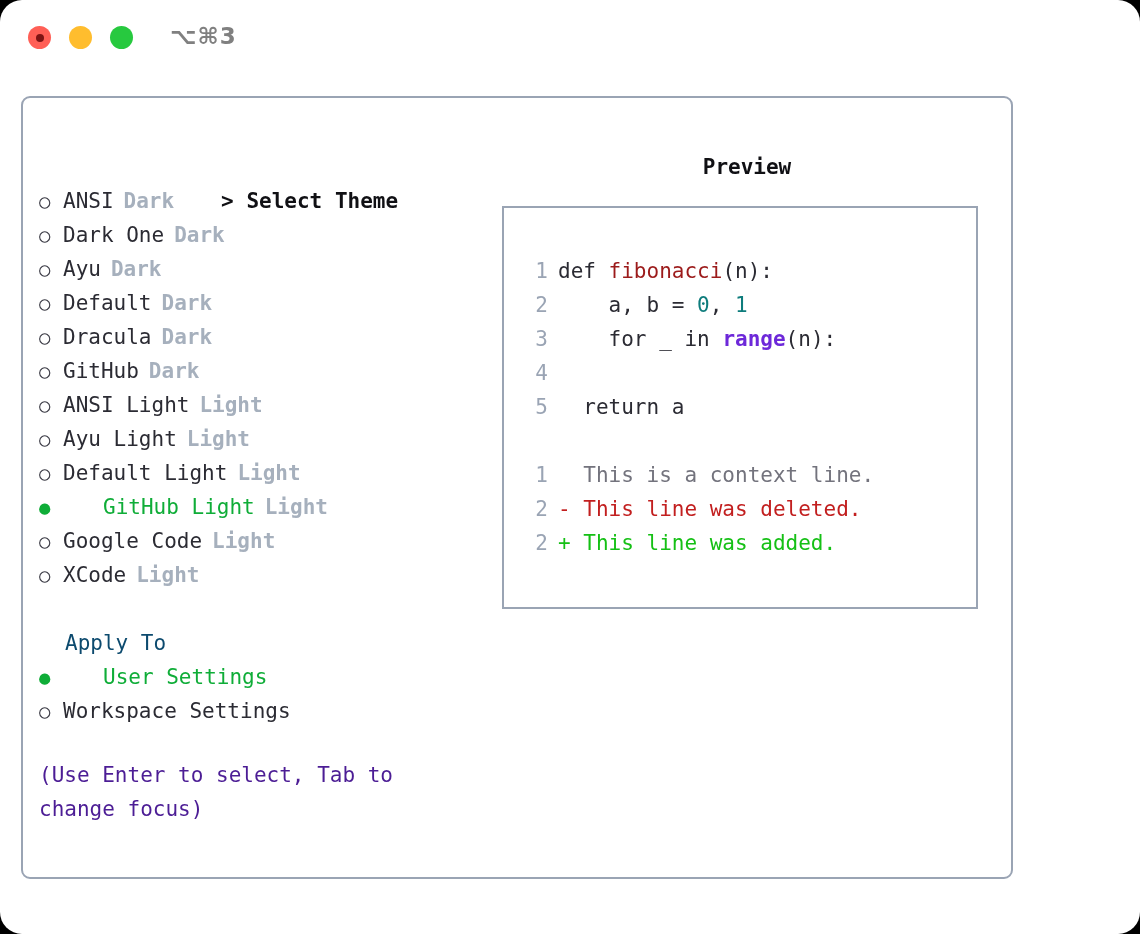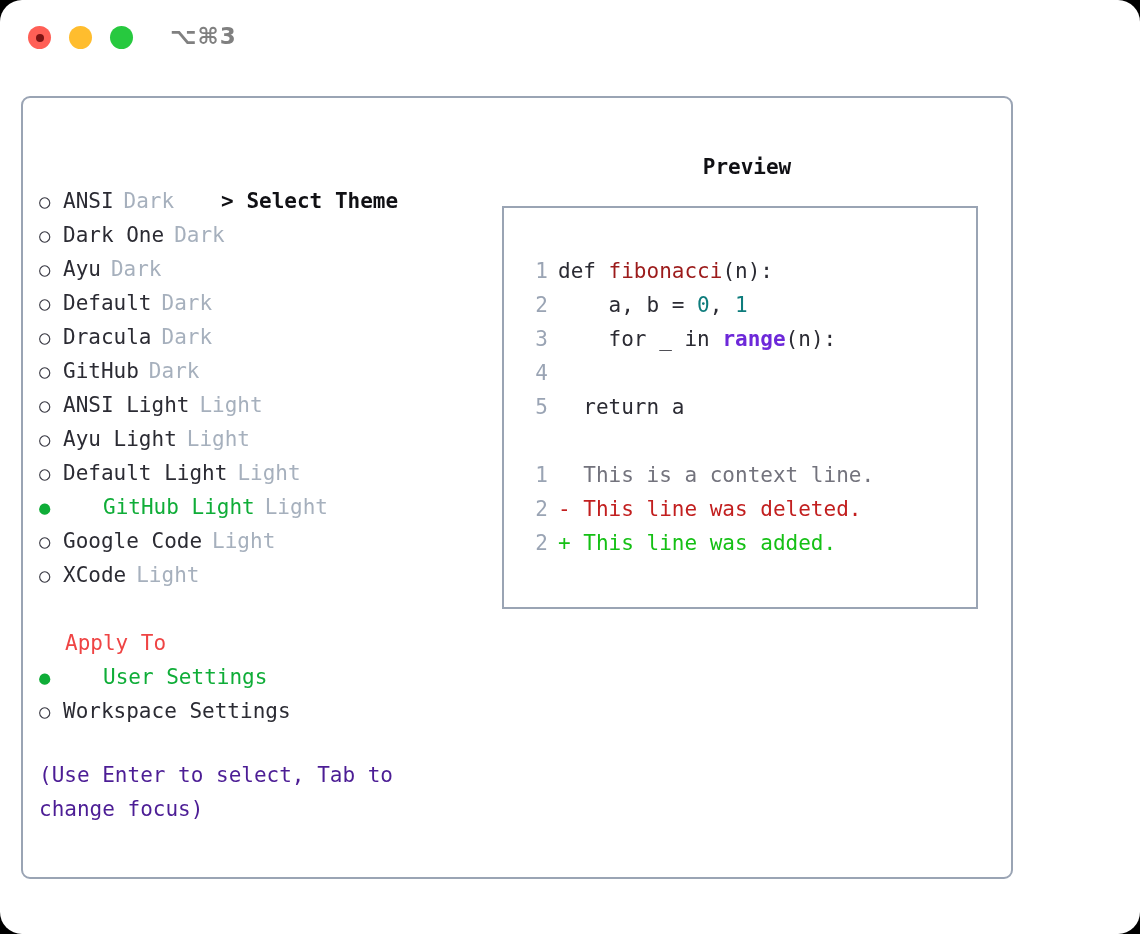--- a/index.html
+++ b/index.html
@@ -116,25 +116,26 @@
     flex: none;
     color: #3c3c46;
     font-size: 19px;
   }
   .opt-row.selected .marker { color: #0fad38; }
   .opt-label { color: #2b2b33; }
   .opt-row.selected .opt-label { color: #0fad38; margin-left: 40px; }
   .opt-variant {
     color: #a6b0bd;
     margin-left: 10px;
+    font-weight: bold;
   }
 
   .apply-head {
     font-size: 21px;
-    color: #ef4444;
+    color: #0c4a6e;
     line-height: 34px;
     height: 34px;
     padding-left: 26px;
     white-space: pre;
   }
   .spacer-row { height: 34px; }
 
   .hint {
     margin-top: 30px;
     font-size: 21px;

